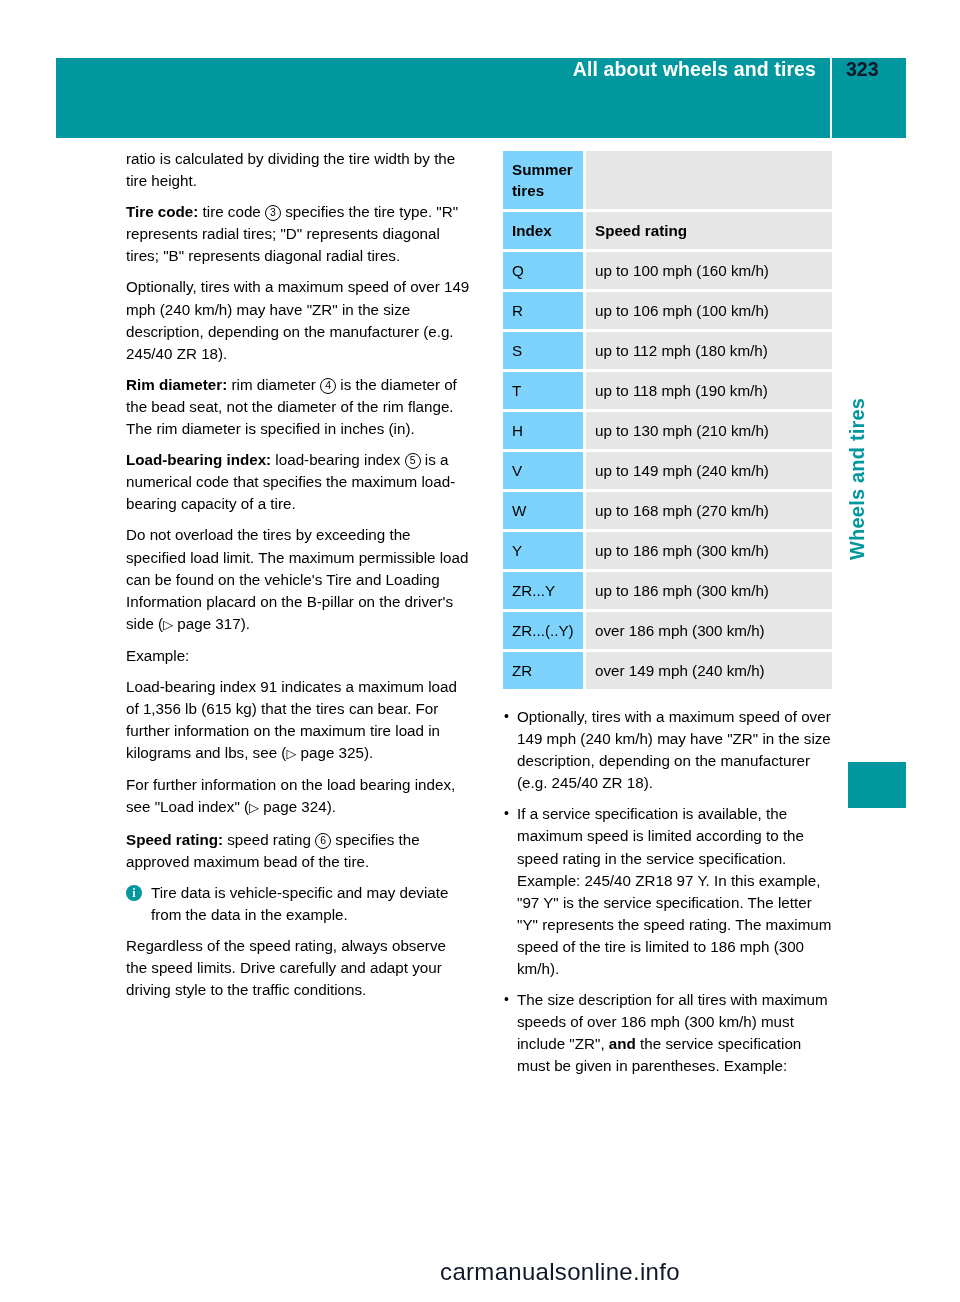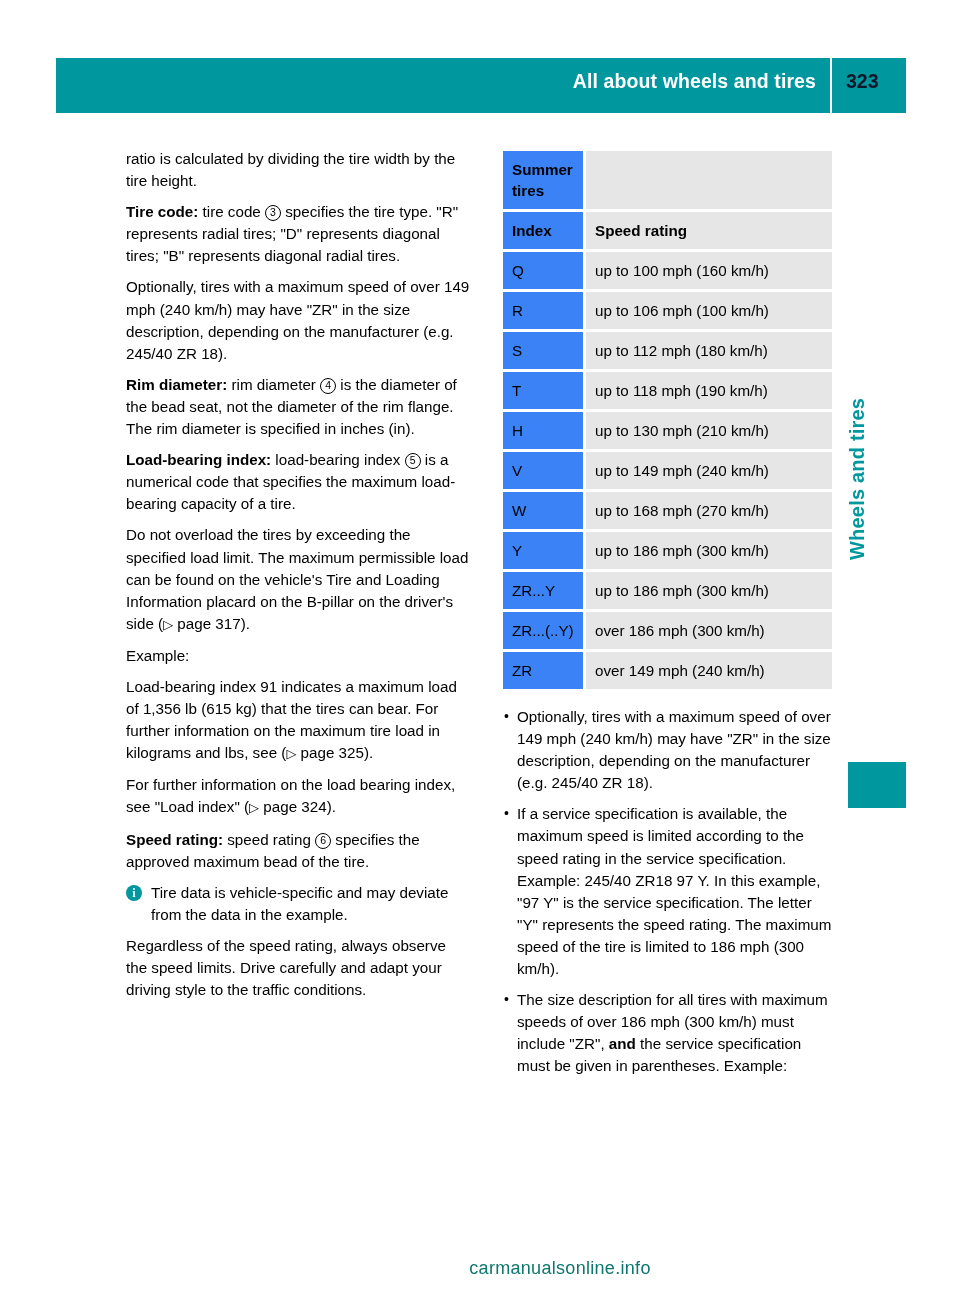--- a/index.html
+++ b/index.html
@@ -15,24 +15,24 @@
     overflow: hidden;
     -webkit-font-smoothing: antialiased;
   }
 
   
   .header-bar {
     position: absolute;
     left: 56px;
     top: 58px;
     width: 850px;
-    height: 55px;
+    height: 80px;
     background: #00979e;
     display: flex;
-    align-items: center;
+    align-items: flex-start;
     box-sizing: border-box;
   }
   .header-title {
     flex: 1 1 auto;
     text-align: right;
     color: #ffffff;
     font-size: 19.5px;
     font-weight: bold;
     padding: 0 14px 8px 0;
     letter-spacing: 0.1px;
@@ -155,21 +155,21 @@
     line-height: 21px;
     text-align: left;
     vertical-align: top;
     padding: 8px 9px 8px 9px;
     font-weight: normal;
     color: #000;
   }
   table.speed-table col.c1 { width: 83px; }
   table.speed-table col.c2 { width: 246px; }
   td.cell-idx, th.cell-idx {
-    background: #3b82f6;
+    background: #7dd3fc;
     border-right: 3px solid #ffffff;
   }
   td.cell-val, th.cell-val {
     background: #e6e6e6;
   }
   tr.r-title th { font-weight: bold; }
   tr.r-head th  { font-weight: bold; }
   tr.r-title th.cell-idx { padding-bottom: 8px; }
 
   
@@ -195,22 +195,22 @@
     background: #00979e;
   }
 
   
   .watermark {
     position: absolute;
     left: 0;
     top: 1258px;
     width: 960px;
     text-align: center;
-    color: #0f766e;
-    font-size: 18px;
+    color: #0f172a;
+    font-size: 24px;
     letter-spacing: 0.3px;
     padding-left: 160px;
     box-sizing: border-box;
   }
 </style>
 </head>
 <body>
 
 <div class="header-bar">
   <div class="header-title">All about wheels and tires</div>

